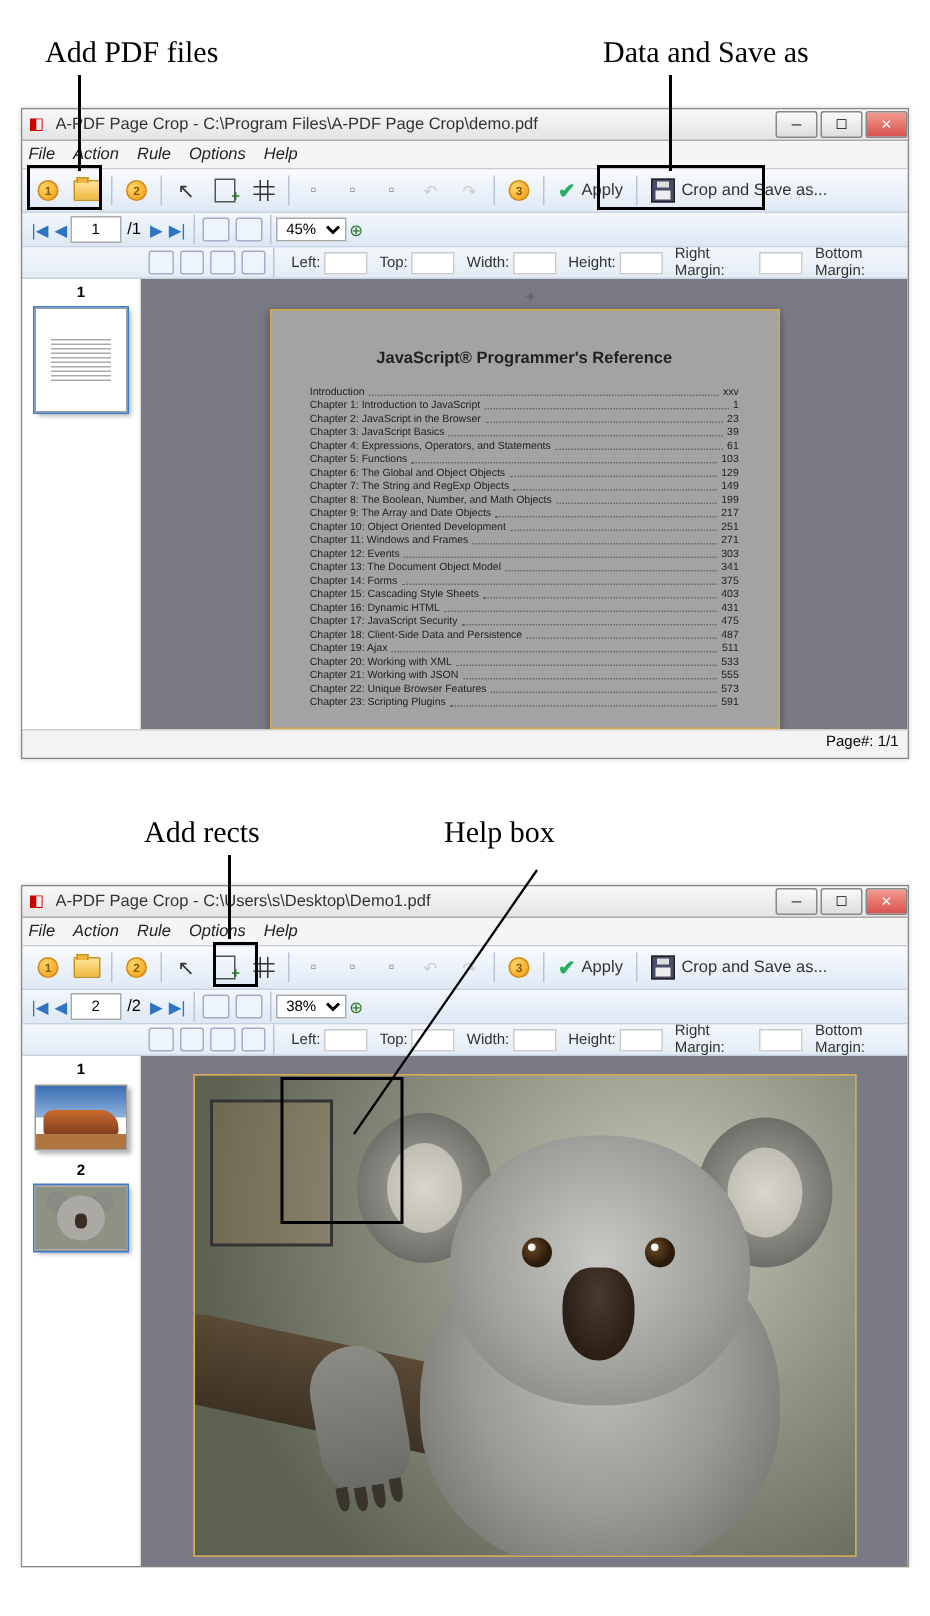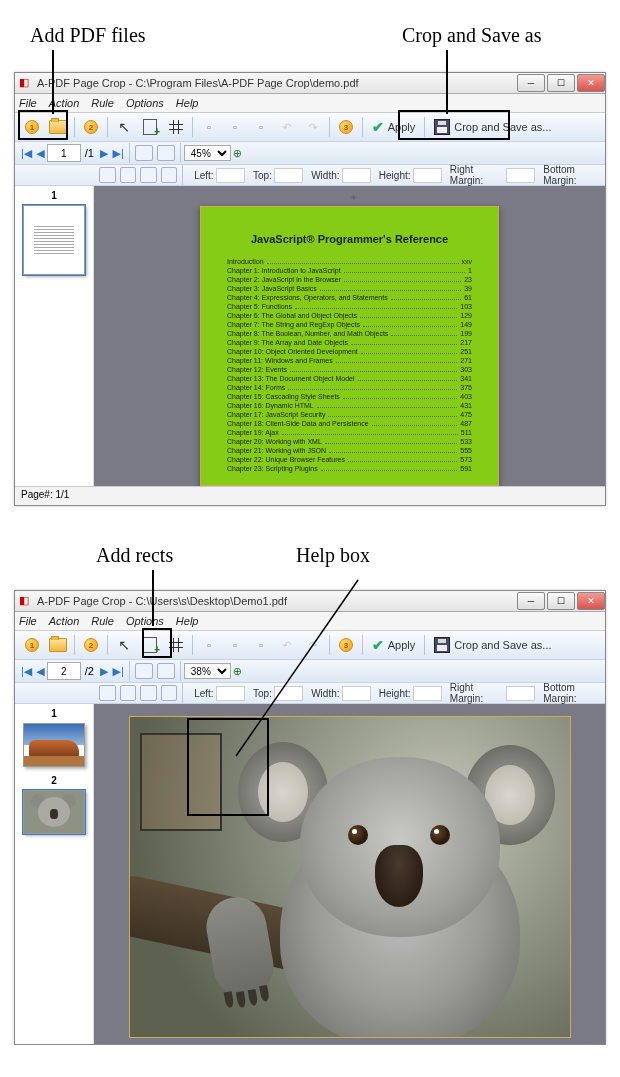--- a/index.html
+++ b/index.html
@@ -302,23 +302,23 @@
       margin: 2px auto;
     }
     .viewport {
       flex: 1;
       background: #7a7a87;
       height: 300px;
       position: relative;
       overflow: hidden;
     }
     .page-doc {
-      background: #84cc16;
+      background: #a3a3a3;
       margin: 20px auto 0;
-      width: 299px;
+      width: 340px;
       height: 280px;
       box-shadow: 0 2px 6px rgba(0,0,0,0.4);
       border: 1px solid #d9a84a;
       padding: 20px 26px 0;
       box-sizing: border-box;
       font-size: 8px;
       color: #222;
       position: relative;
     }
     .page-doc h3 {
@@ -360,20 +360,21 @@
       border: 2px solid #333;
       background: rgba(220, 150, 90, 0.15);
       z-index: 5;
     }
     .status-bar {
       background: #f3f3f3;
       border-top: 1px solid #ccc;
       padding: 2px 6px;
       font-size: 10px;
       height: 14px;
+      text-align: right;
     }
     .callout-line {
       position: absolute;
       background: #000;
       z-index: 100;
     }
     .callout-box {
       position: absolute;
       border: 2px solid #000;
       z-index: 99;
@@ -532,21 +533,21 @@
       position: absolute;
       font-size: 10px;
       color: #666;
     }
   </style>
 </head>
 <body>
 
 <div class="rel" style="height: 72px;">
   <div class="annotation" style="position:absolute; left:30px; top:24px;">Add PDF files</div>
-  <div class="annotation" style="position:absolute; left:402px; top:24px;">Crop and Save as</div>
+  <div class="annotation" style="position:absolute; left:402px; top:24px;">Data and Save as</div>
   <div class="callout-line" style="left:52px; top:50px; width:2px; height:64px;"></div>
   <div class="callout-line" style="left:446px; top:50px; width:2px; height:64px;"></div>
 </div>
 
 <div class="rel">
   <div class="callout-box" style="left:18px; top:38px; width:46px; height:26px;"></div>
   <div class="callout-box" style="left:398px; top:38px; width:108px; height:26px;"></div>
 
   <div class="app-window">
     <div class="title-bar">

